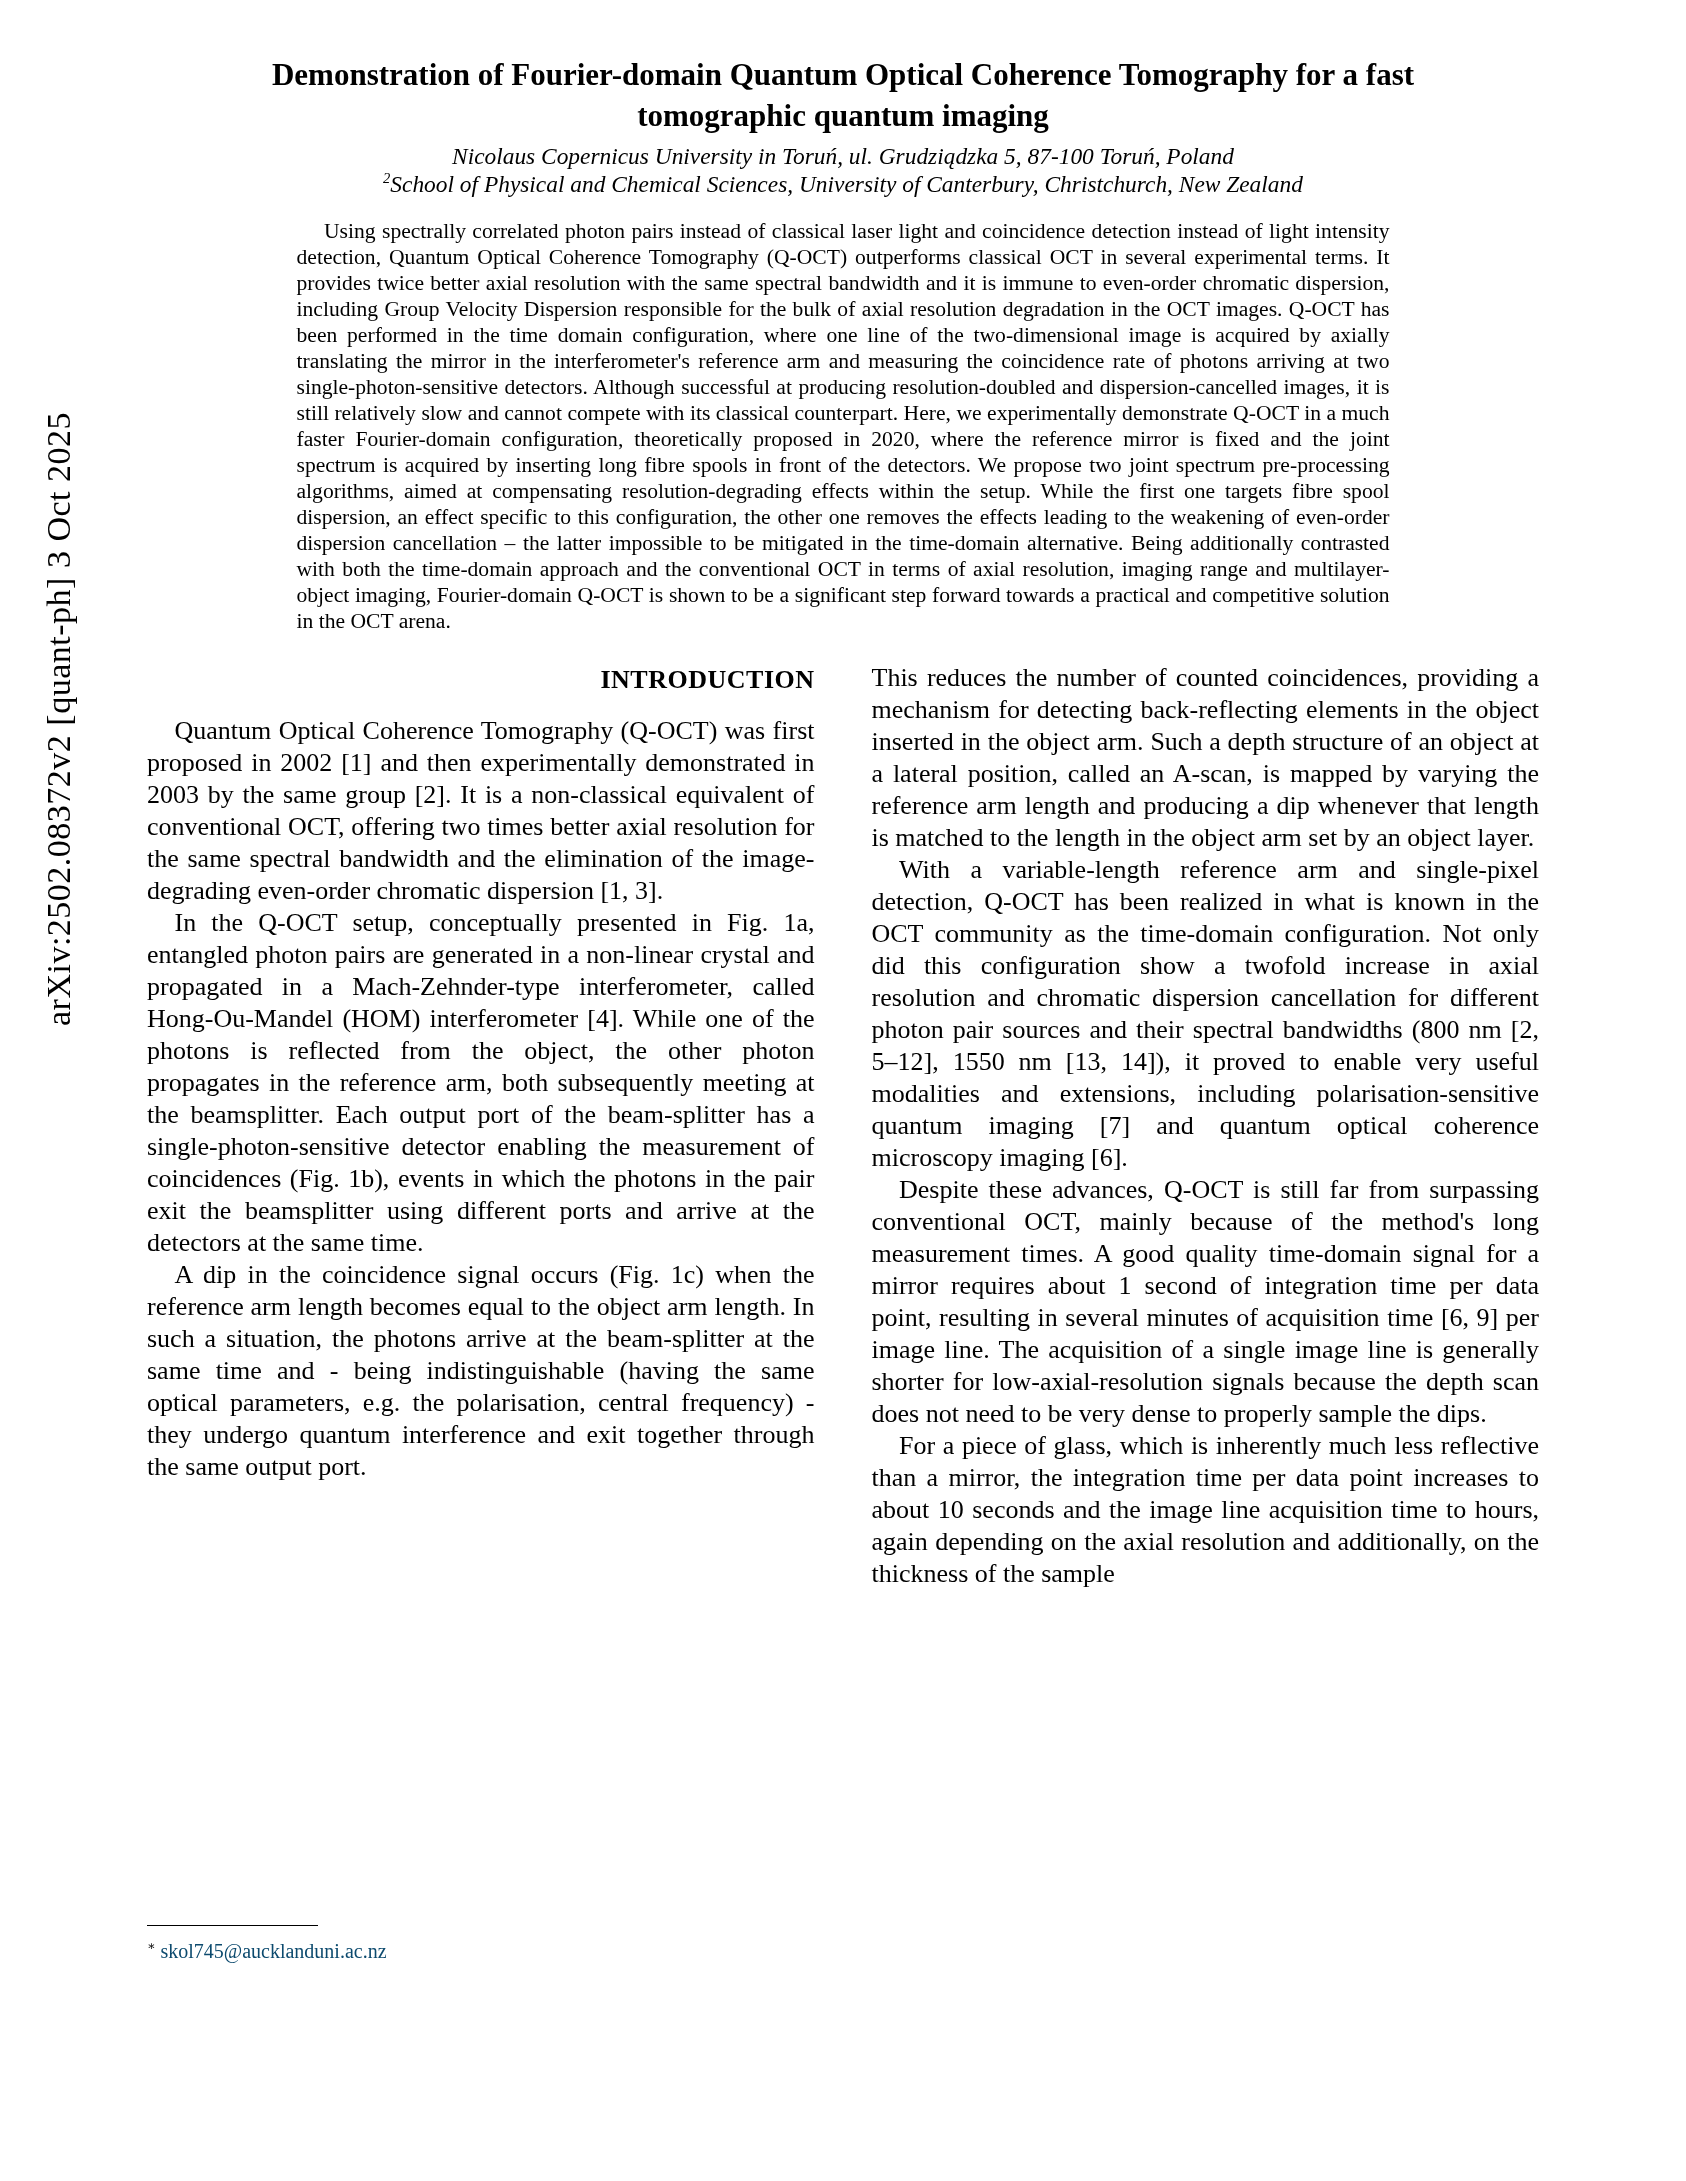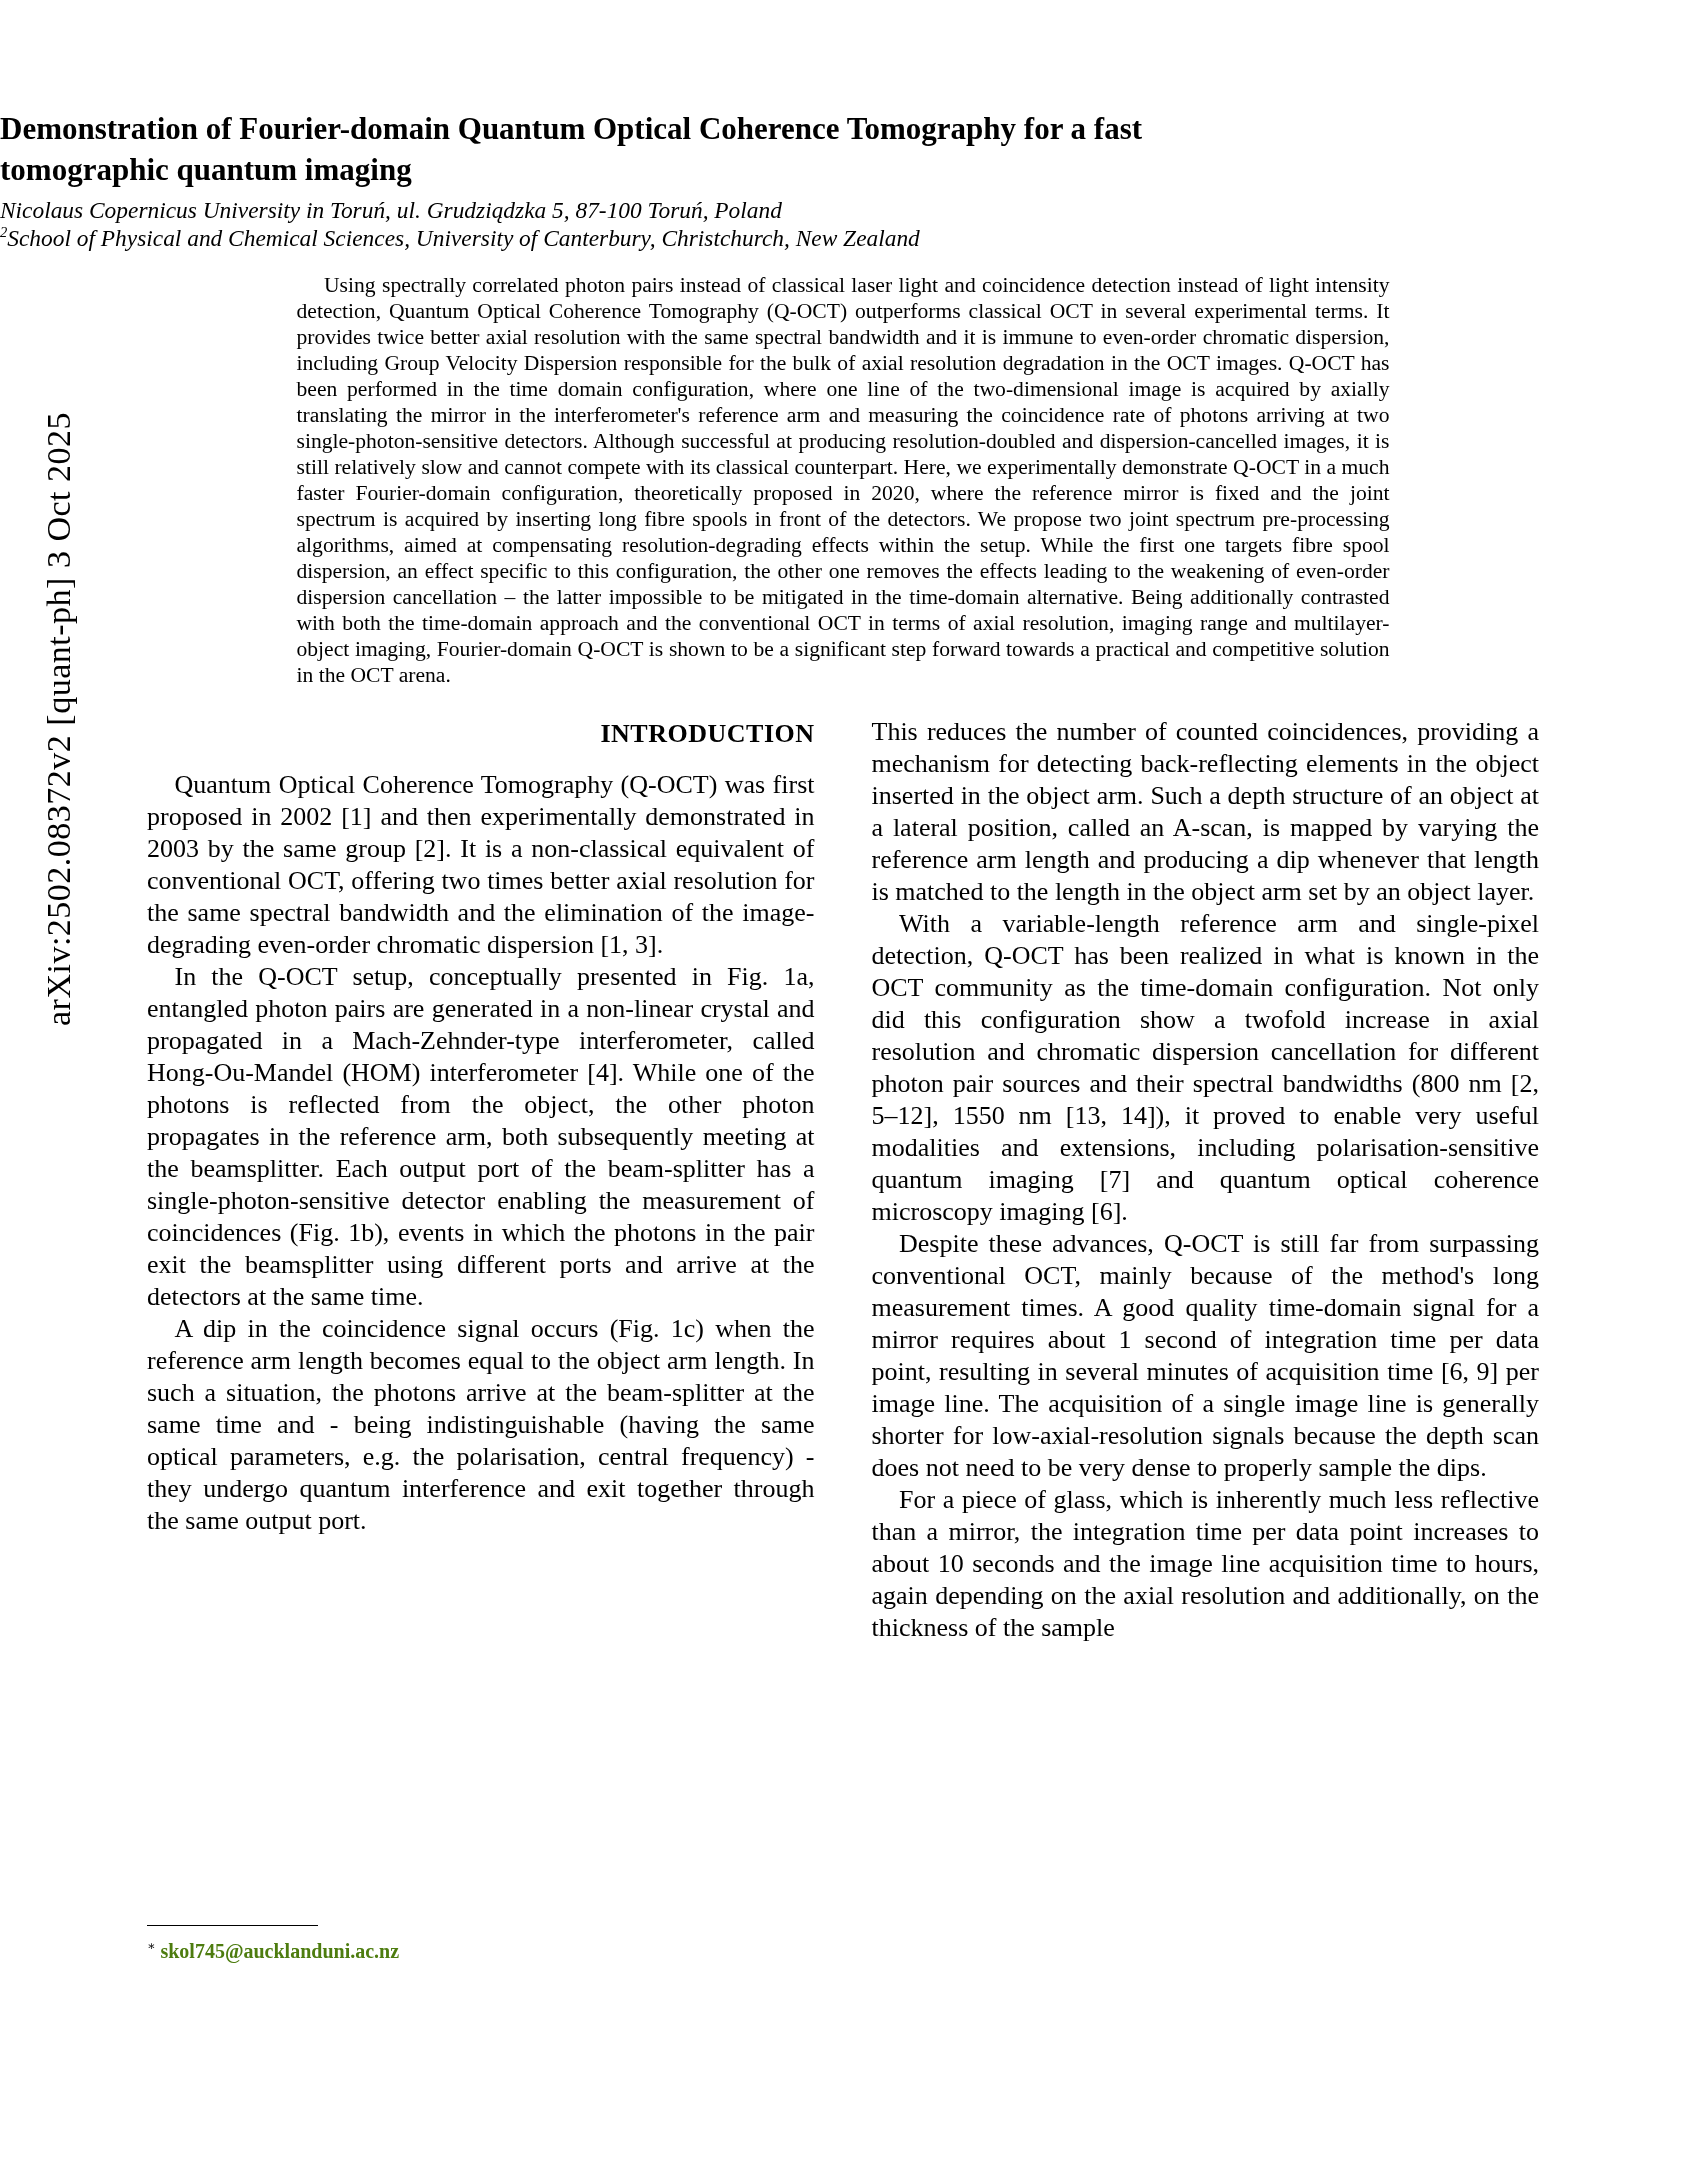--- a/index.html
+++ b/index.html
@@ -17,21 +17,21 @@
   .arxiv-banner {
     position: absolute;
     left: 59px;
     top: 719px;
     transform: translate(-50%, -50%) rotate(-90deg);
     white-space: nowrap;
     font-size: 34px;
     letter-spacing: 0.5px;
     color: #000;
   }
-  .header { padding-top: 108px; }
+  .header { padding-top: 54px; text-align: center; }
   .title {
     font-size: 31px;
     font-weight: bold;
     line-height: 41px;
   }
   .authors {
     margin-top: 48px;
     font-size: 25px;
     line-height: 29px;
   }
@@ -86,21 +86,21 @@
   .footnote-rule {
     width: 171px;
     border: none;
     border-top: 1.8px solid #000;
     margin-bottom: 13px;
   }
   .footnote-text {
     font-size: 20px;
     line-height: 24px;
   }
-  .footnote-text a { color: #4d7c0f; text-decoration: none; font-weight: bold; }
+  .footnote-text a { color: #0c4a6e; text-decoration: none; }
 </style>
 </head>
 <body>
 
 <div class="page">
 
   <div class="arxiv-banner">arXiv:2502.08372v2  [quant-ph]  3 Oct 2025</div>
 
   <div class="header">
     <div class="title">

